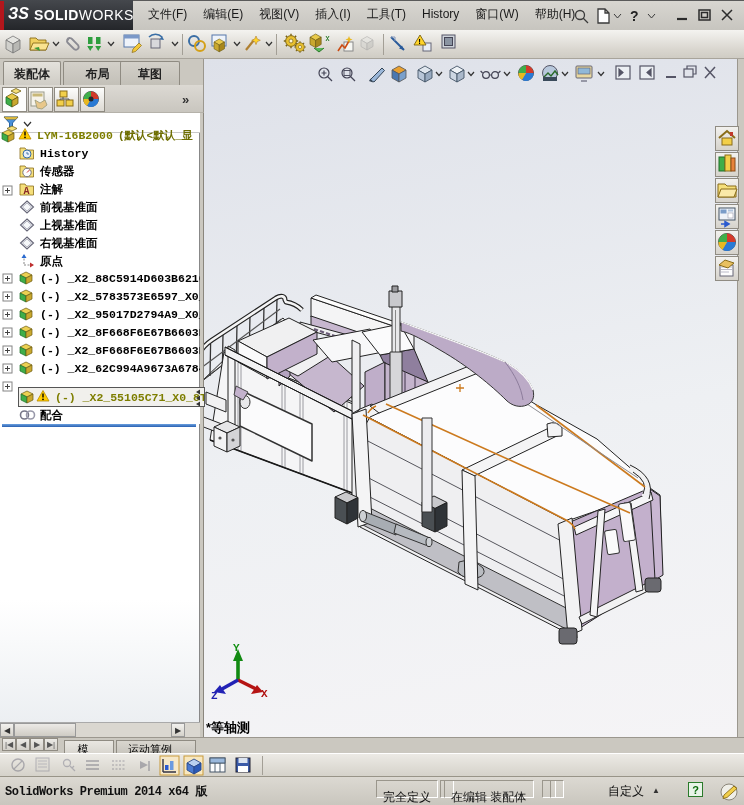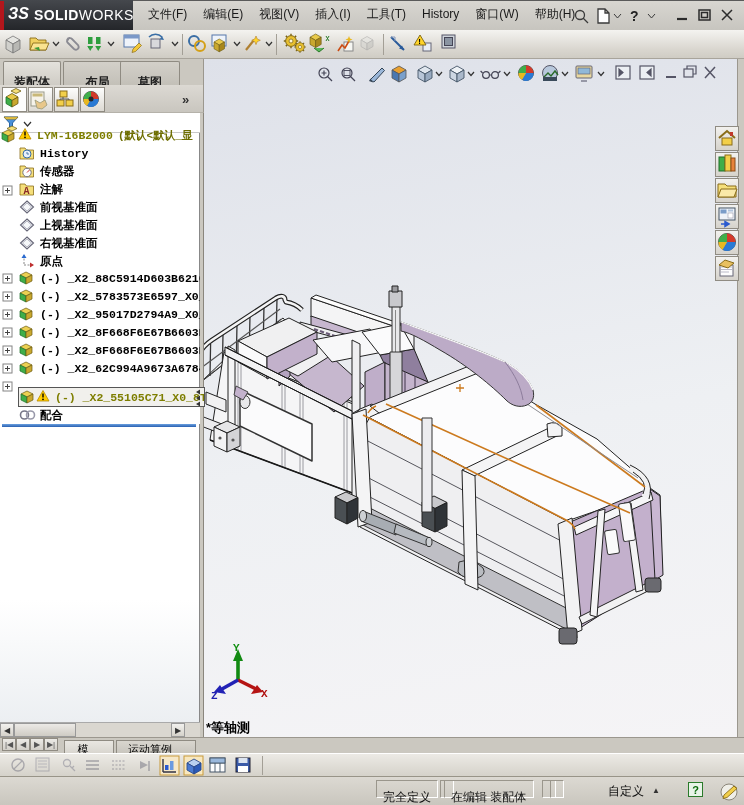--- a/index.html
+++ b/index.html
@@ -11,21 +11,21 @@
 #logo .t{position:absolute;left:34px;top:7px;color:#fff;font-size:14px;font-weight:bold;letter-spacing:.4px}
 #logo .t .lt{font-weight:normal}
 #logo .ds{position:absolute;left:8px;top:5px;color:#fff;font-size:16px;font-style:italic;font-weight:bold}
 #menus{left:140px;top:6px;height:20px;z-index:32;font-size:12px;color:#1a1a1a}
 #menus span{display:inline-block;margin:0 8px}
 #winbtns{top:6px;right:8px;z-index:32;font-size:13px;color:#333}
 
 #tb1{left:0;top:30px;width:744px;height:29px;background:linear-gradient(#f4f3f0,#d9d6cf 70%,#cfccc4);border-bottom:1px solid #a8a49b;z-index:30}
 
 #cmdtabs{left:0;top:59px;width:204px;height:26px;background:#cbc8c0;z-index:30;border-right:1px solid #9b978e}
-.ctab{position:absolute;top:2px;height:24px;border:1px solid #8f8b82;border-bottom:none;background:linear-gradient(#d3d0c9,#c3c0b8);font-size:12px;font-weight:bold;color:#222;text-align:center;padding-top:12px;border-radius:2px 2px 0 0}
+.ctab{position:absolute;top:2px;height:24px;border:1px solid #8f8b82;border-bottom:none;background:linear-gradient(#d3d0c9,#c3c0b8);font-size:12px;font-weight:bold;color:#222;text-align:center;padding-top:4px;border-radius:2px 2px 0 0}
 
 #fmtabs{left:0;top:85px;width:204px;height:28px;background:linear-gradient(#dcd9d3,#c9c6bf);z-index:30;border-right:1px solid #9b978e;border-bottom:1px solid #b5b2aa}
 .fmbtn{position:absolute;top:2px;width:25px;height:25px;border:1px solid #8f8b82;background:linear-gradient(#fdfdfc,#dddad3)}
 #treepanel{left:0;top:113px;width:200px;height:609px;background:linear-gradient(#ffffff 80%,#eceff2);z-index:28;border-right:1px solid #888;overflow:hidden}
 #filterrow{left:0;top:113px;width:200px;height:20px;border-bottom:1px solid #c8c8c8;z-index:29;background:#fff}
 #hscroll{left:0;top:722px;width:200px;height:15px;background:#dad7d0;z-index:30;border-top:1px solid #aaa}
 #splitter{left:200px;top:59px;width:4px;height:678px;background:#cbc8c0;z-index:29;border-right:1px solid #8a867d}
 
 #viewport{left:204px;top:59px;width:533px;height:678px;background:linear-gradient(170deg,#dee1e9 0%,#eef0f3 55%,#f5f4f6 100%);z-index:10}
 #rightpane{left:737px;top:59px;width:7px;height:678px;background:#cbc8c0;z-index:30;border-left:1px solid #9b978e}
@@ -605,20 +605,21 @@
         <rect width="15" height="5" fill="#9ab8dc" stroke="#456" stroke-width="0.9"></rect>
       </g>
 <g transform="translate(236,4)">
         <rect width="14" height="14" fill="#3a5aa8" stroke="#223"></rect>
         <rect x="2.5" y="0" width="9" height="5" fill="#dce4f0"></rect>
         <rect x="2" y="8" width="10" height="6" fill="#fff"></rect>
       </g>
 <rect x="262" y="2" width="1" height="19" fill="#a39f96"></rect>
 </svg></div>
 <div class="abs" id="statusbar">
+<div style="position:absolute;left:5px;top:6px;font-size:12px;font-family:'Liberation Mono',monospace;font-weight:bold;letter-spacing:-0.4px">SolidWorks Premium 2014 x64 版</div>
 <div class="scell" style="left:376px;width:62px">完全定义</div>
 <div class="scell" style="left:440px;width:4px"></div>
 <div class="scell" style="left:444px;width:90px">在编辑 装配体</div>
 <div class="scell" style="left:542px;width:4px"></div>
 <div class="scell" style="left:550px;width:4px"></div>
 <div style="position:absolute;left:608px;top:6px;font-size:12px">自定义</div>
 <div style="position:absolute;left:652px;top:9px;font-size:8px;color:#333">▲</div>
 <div style="position:absolute;left:688px;top:5px;width:15px;height:15px;background:#e8f4e8;border:1px solid #2a7a2a;color:#0a6a0a;font-size:11px;font-weight:bold;text-align:center;line-height:14px">?</div>
 <svg style="position:absolute;left:718px;top:2px" width="24" height="24" viewBox="0 0 24 24">
       <circle cx="11" cy="13" r="8" fill="#f0efe8" stroke="#8a8578" stroke-width="1"></circle>

